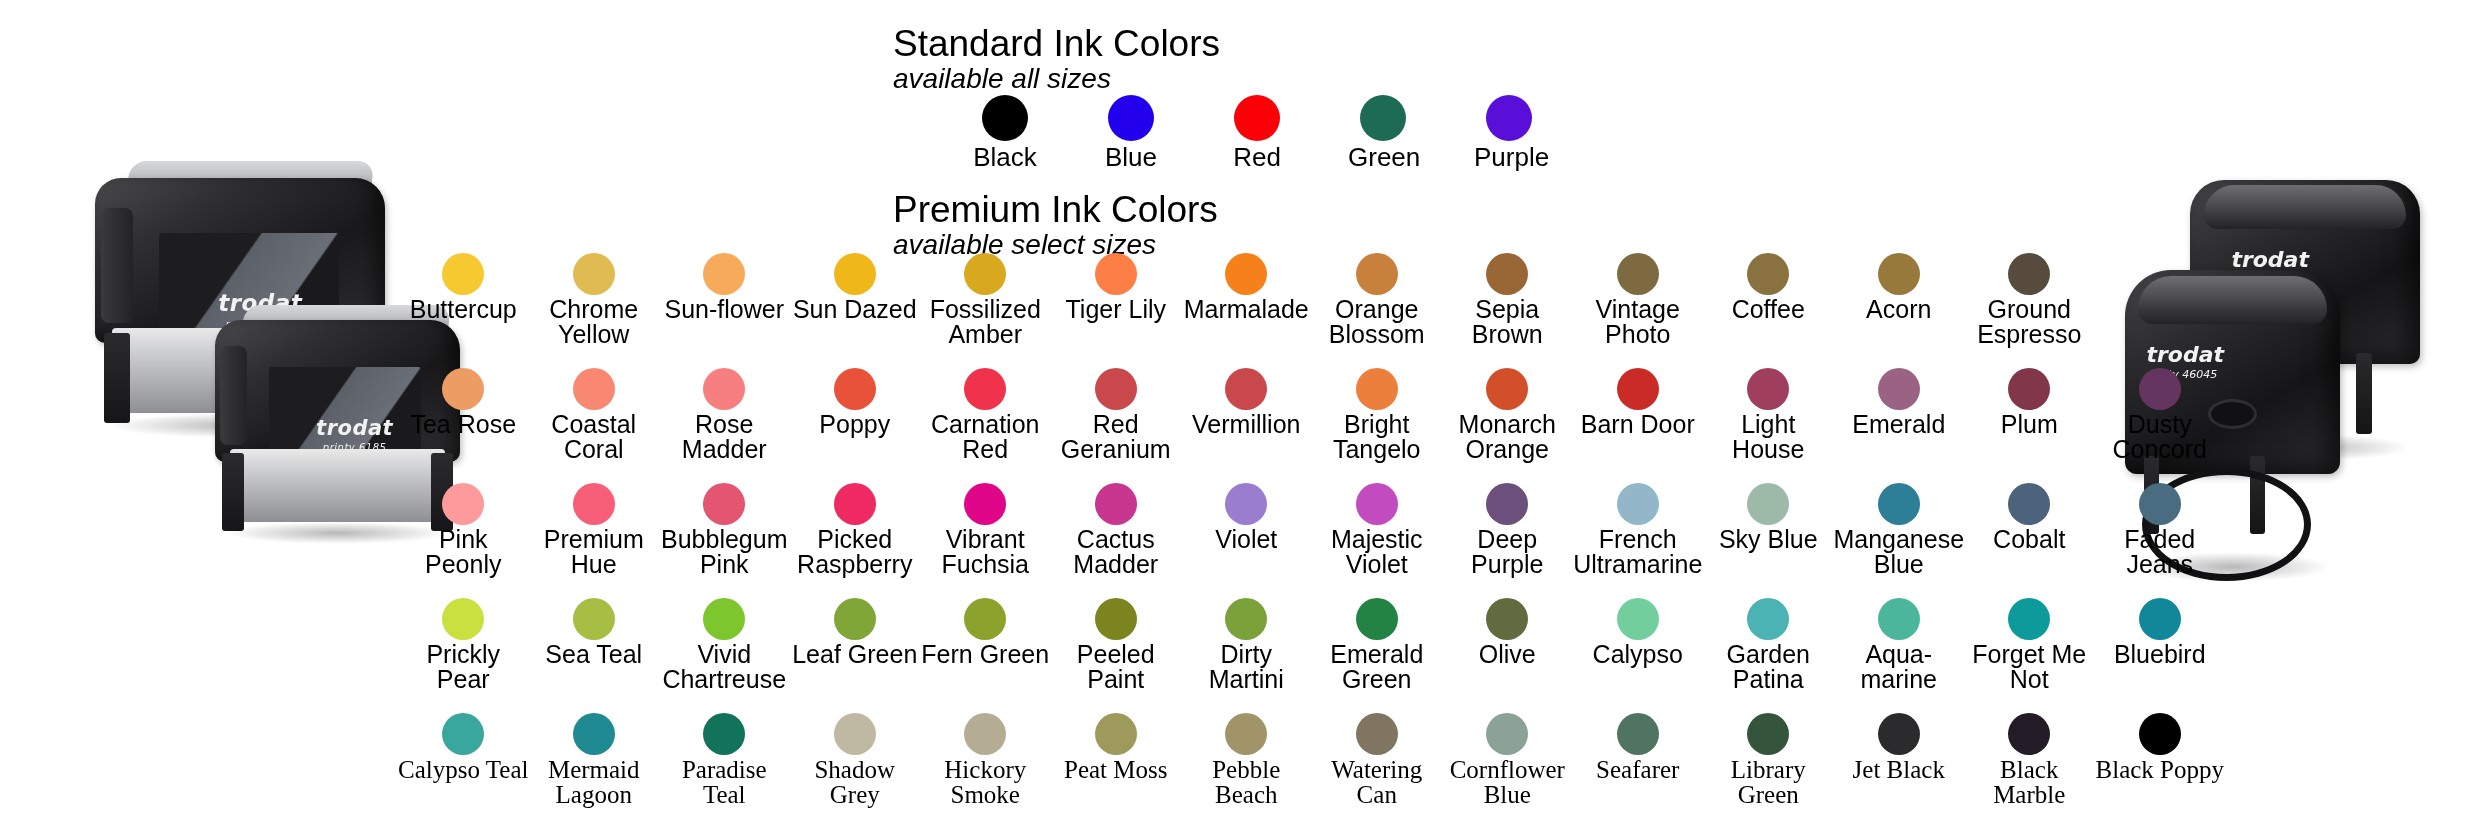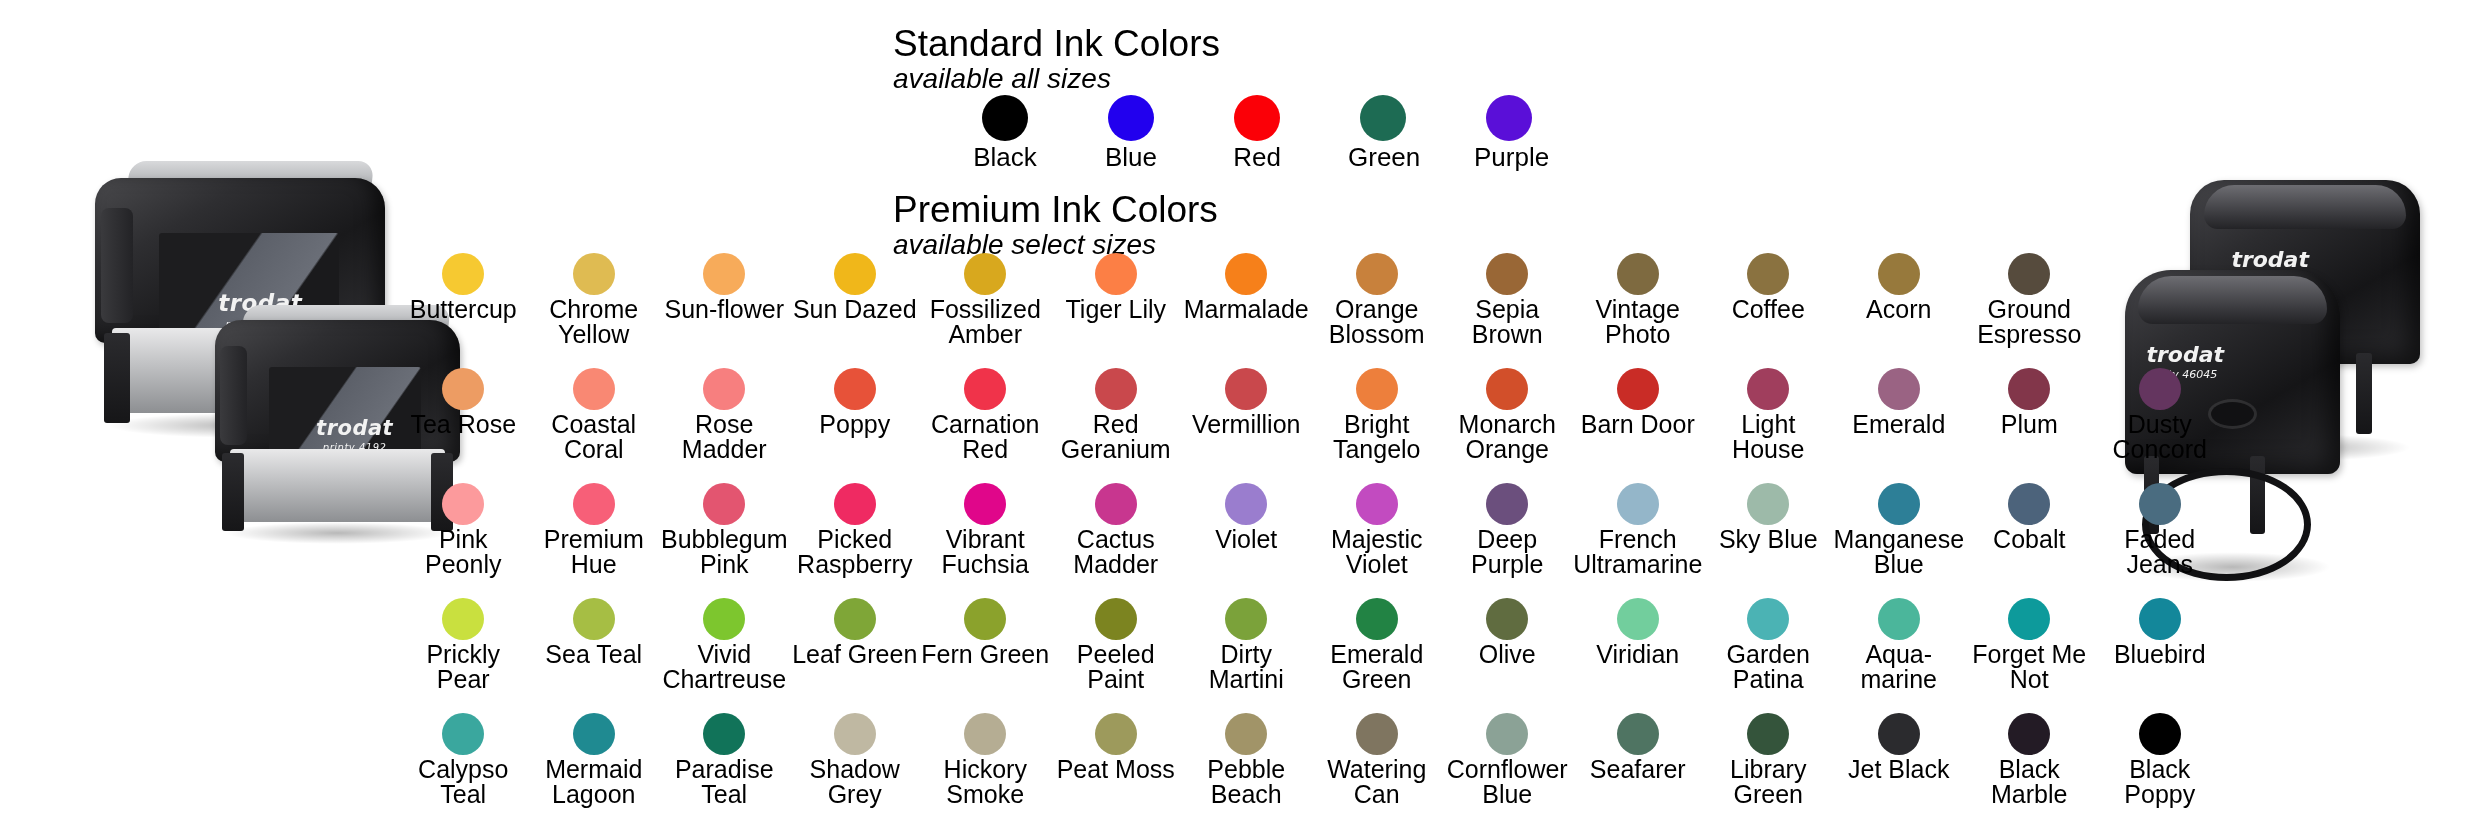--- a/index.html
+++ b/index.html
@@ -21,21 +21,21 @@
 
   
   #standard-row{position:absolute;left:970px;top:95px;display:flex;gap:56px;}
   .std-cell{width:70px;text-align:center;}
   .std-dot{width:46px;height:46px;border-radius:50%;margin:0 auto 2px auto;}
   .std-label{font-size:26px;line-height:28px;white-space:nowrap;}
 
   
   #premium-grid{position:absolute;left:398px;top:253px;width:1828px;}
   .prow{display:flex;width:1828px;height:115px;}
-  .prow:last-child{height:105px;}
+  .prow:last-child{height:105px;font-family:Liberation Serif, serif;}
   .pcell{width:130.5px;display:flex;flex-direction:column;align-items:center;}
   .pdot{width:42px;height:42px;border-radius:50%;flex:0 0 auto;margin-bottom:2px;}
   .plabel{
     font-size:25px;line-height:25px;text-align:center;
     max-width:132px;word-wrap:break-word;
   }
 
   
   .product{position:absolute;}
 
@@ -143,21 +143,21 @@
     <div class="sr-shadow"></div>
   </div>
 
   <div class="product stamp-rect" id="left-small-stamp" style="left:215px;top:320px;width:245px;height:215px;">
     <div class="sr-top"></div>
     <div class="sr-body"></div>
     <div class="sr-grip"></div>
     <div class="sr-window"></div>
     <div class="sr-logo" style="font-size:21px;line-height:19px;top:46%;">
       <span class="lg-name">trodat</span>
-      <span class="lg-model" style="font-size:10px;">printy 4192</span>
+      <span class="lg-model" style="font-size:10px;">printy 6185</span>
     </div>
     <div class="sr-base"></div>
     <div class="sr-legL"></div>
     <div class="sr-legR"></div>
     <div class="sr-shadow"></div>
   </div>
 
   <div class="product stamp-round" id="right-large-stamp" style="left:2190px;top:180px;width:230px;height:270px;">
     <div class="rd-body" style="border-radius:34px 34px 10px 10px;"></div>
     <div class="rd-cap"></div>
@@ -421,21 +421,21 @@
         <div class="pcell">
           <div class="pdot" style="background: rgb(34, 131, 68);"></div>
           <div class="plabel">Emerald Green</div>
         </div>
         <div class="pcell">
           <div class="pdot" style="background: rgb(96, 108, 64);"></div>
           <div class="plabel">Olive</div>
         </div>
         <div class="pcell">
           <div class="pdot" style="background: rgb(114, 206, 157);"></div>
-          <div class="plabel">Viridian</div>
+          <div class="plabel">Calypso</div>
         </div>
         <div class="pcell">
           <div class="pdot" style="background: rgb(75, 179, 180);"></div>
           <div class="plabel">Garden Patina</div>
         </div>
         <div class="pcell">
           <div class="pdot" style="background: rgb(75, 182, 155);"></div>
           <div class="plabel">Aqua-marine</div>
         </div>
         <div class="pcell">

